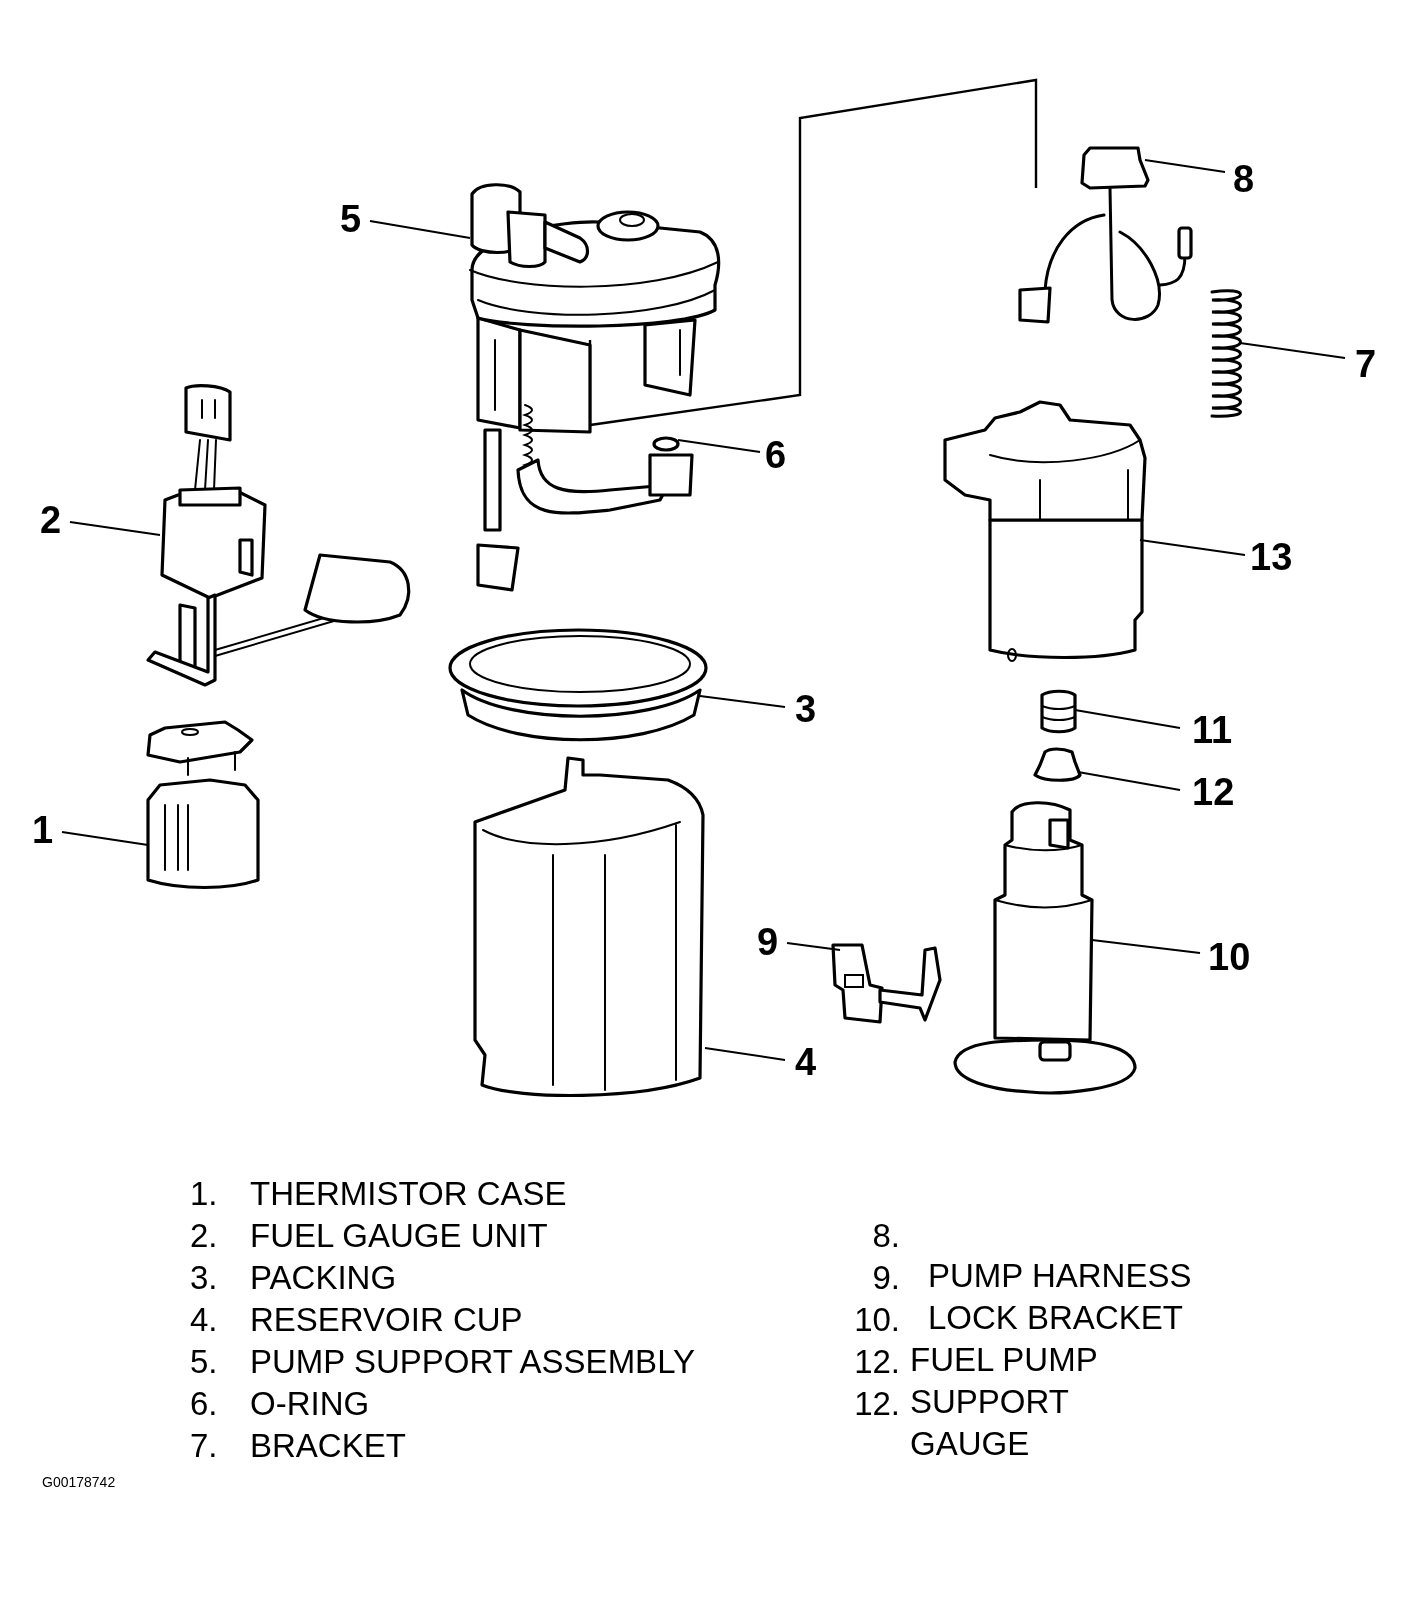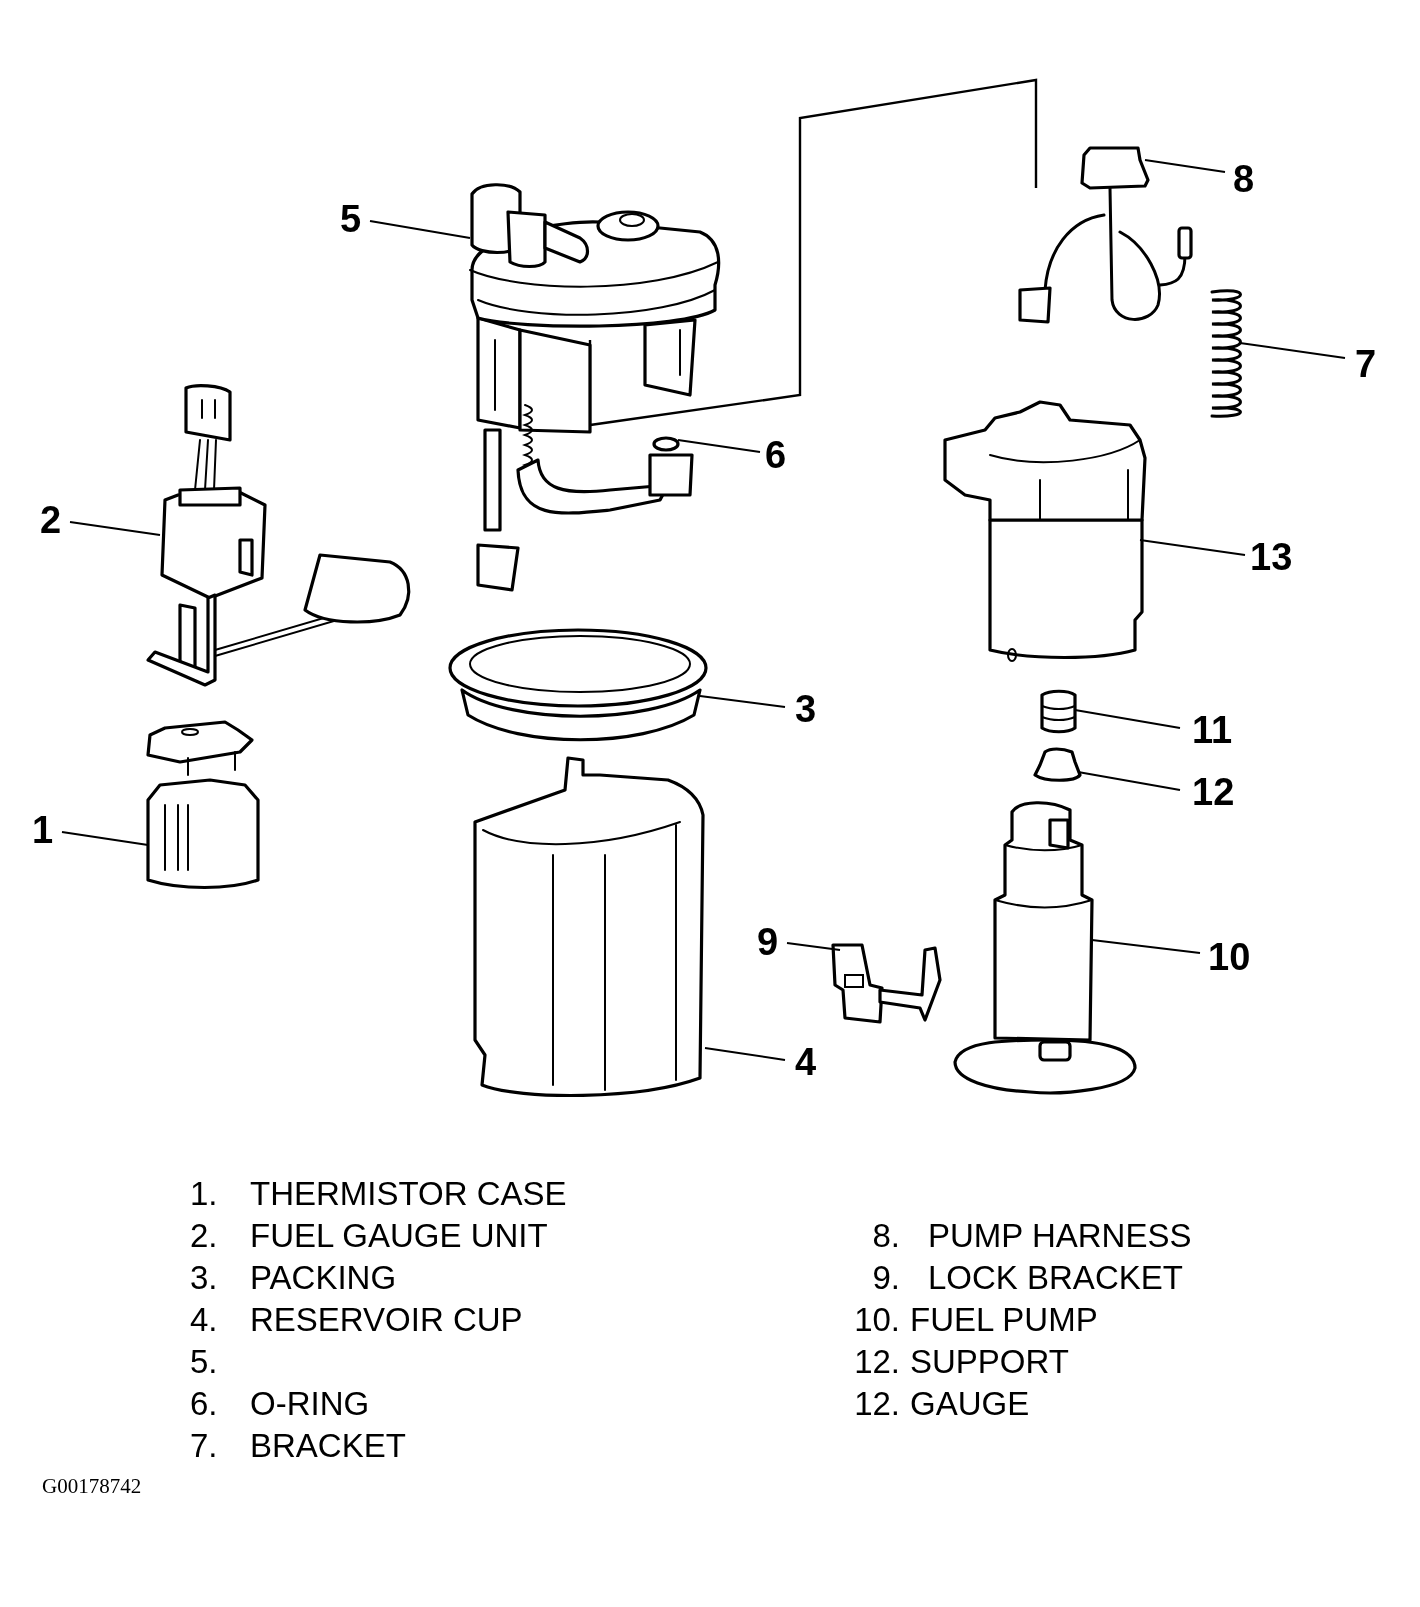--- a/index.html
+++ b/index.html
@@ -12,22 +12,22 @@
     #diagram .callout { font-family: "Liberation Sans", sans-serif; font-weight: bold; font-size: 38px; fill: #000; }
     .legend { position: absolute; font-family: "Liberation Sans", sans-serif; font-size: 33px; line-height: 42px; color: #000; }
     .legend .row { position: relative; height: 42px; white-space: nowrap; }
     .legend .num { position: absolute; left: 0; }
     .legend .txt { position: absolute; }
     #legend-left { left: 190px; top: 1173px; width: 600px; }
     #legend-left .txt { left: 60px; }
     #legend-right { left: 850px; top: 1215px; width: 420px; }
     #legend-right .num { text-align: right; width: 50px; }
     #legend-right .txt.ind { left: 78px; }
-    #legend-right .txt { left: 60px; }
-    #figure-id { position: absolute; left: 42px; top: 1474px; font-size: 21px; font-family: Liberation Serif, serif; }
+    #legend-right .txt { left: 60px; margin-top: 40px; }
+    #figure-id { position: absolute; left: 42px; top: 1474px; font-size: 14px; font-family: Liberation Sans, sans-serif; }
   </style>
 </head>
 <body>
 
 <svg id="diagram" viewBox="0 0 1420 1140" xmlns="http://www.w3.org/2000/svg">
 
   <g>
     <polyline class="frame" points="1036,188 1036,80 800,118 800,395 590,425 590,340"></polyline>
   </g>
 
@@ -193,20 +193,21 @@
   <div class="row">
       <span class="num">3.</span>
       <span class="txt">PACKING</span>
     </div>
   <div class="row">
       <span class="num">4.</span>
       <span class="txt">RESERVOIR CUP</span>
     </div>
   <div class="row">
       <span class="num">5.</span>
+      <span class="txt">PUMP SUPPORT ASSEMBLY</span>
     </div>
   <div class="row">
       <span class="num">6.</span>
       <span class="txt">O-RING</span>
     </div>
   <div class="row">
       <span class="num">7.</span>
       <span class="txt">BRACKET</span>
     </div>
 </div>

